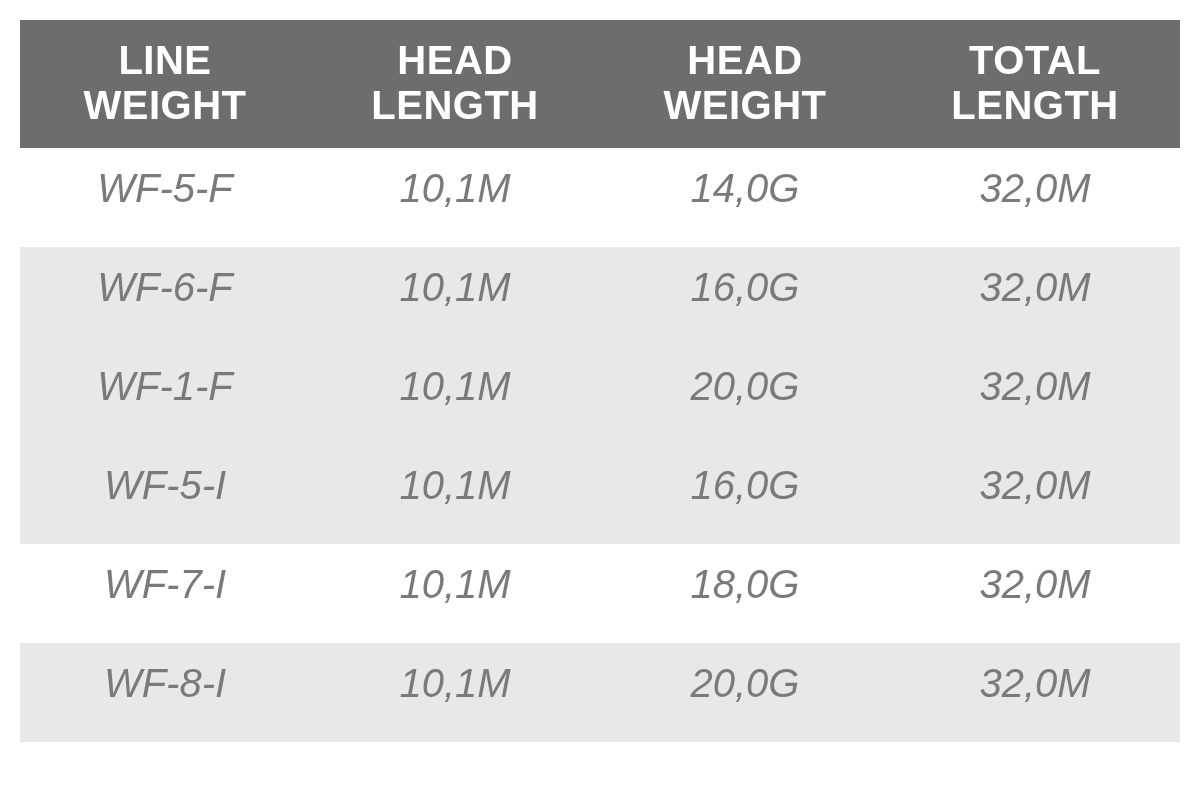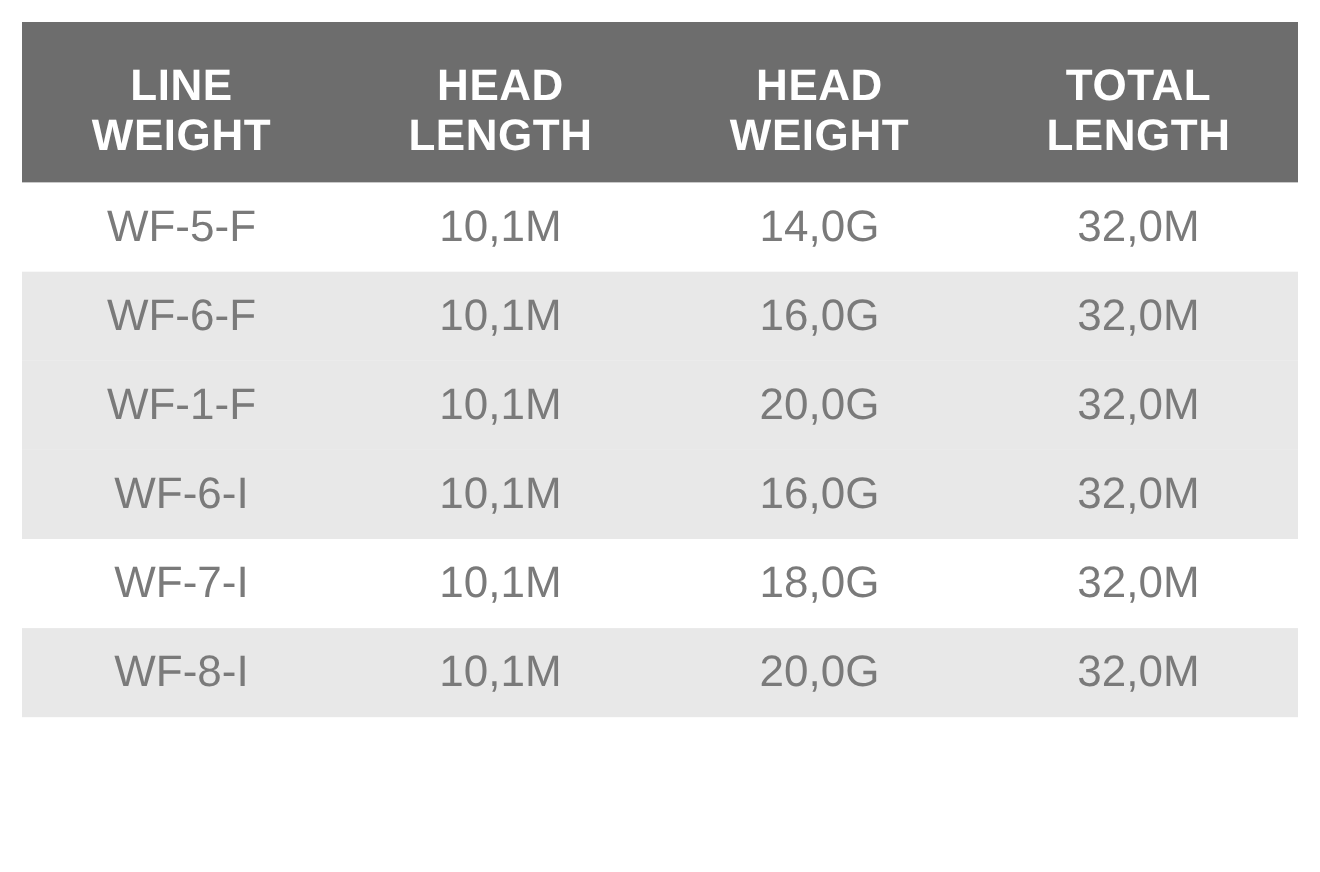--- a/index.html
+++ b/index.html
@@ -26,32 +26,33 @@
     table-layout: fixed;
   }
   table.spec-table thead th {
     background: #6d6d6d;
     color: #ffffff;
     font-weight: bold;
     font-size: 40px;
     line-height: 1.12;
     letter-spacing: 0.5px;
     text-align: center;
-    padding: 36px 4px 20px 4px;
+    padding: 18px 4px 20px 4px;
     vertical-align: middle;
     text-transform: uppercase;
   }
   table.spec-table tbody td {
     color: #7a7a7a;
     font-size: 40px;
     text-align: center;
-    padding: 18px 4px 18px 4px;
+    padding: 18px 4px 36px 4px;
     vertical-align: middle;
     font-weight: normal;
     background: #ffffff;
+    font-style: italic;
   }
   table.spec-table tbody tr.alt td {
     background: #e8e8e8;
   }
   col.c0 { width: 290px; }
   col.c1 { width: 290px; }
   col.c2 { width: 290px; }
   col.c3 { width: 290px; }
   .hdr-line { display: block; }
 </style>
@@ -99,21 +100,21 @@
         <td>16,0G</td>
         <td>32,0M</td>
       </tr>
       <tr class="alt">
         <td>WF-1-F</td>
         <td>10,1M</td>
         <td>20,0G</td>
         <td>32,0M</td>
       </tr>
       <tr class="alt">
-        <td>WF-6-I</td>
+        <td>WF-5-I</td>
         <td>10,1M</td>
         <td>16,0G</td>
         <td>32,0M</td>
       </tr>
       <tr>
         <td>WF-7-I</td>
         <td>10,1M</td>
         <td>18,0G</td>
         <td>32,0M</td>
       </tr>

